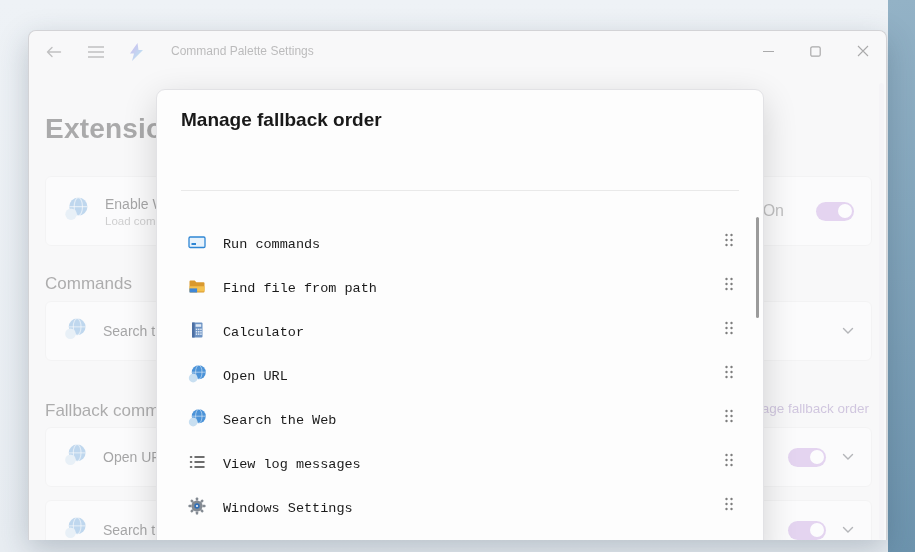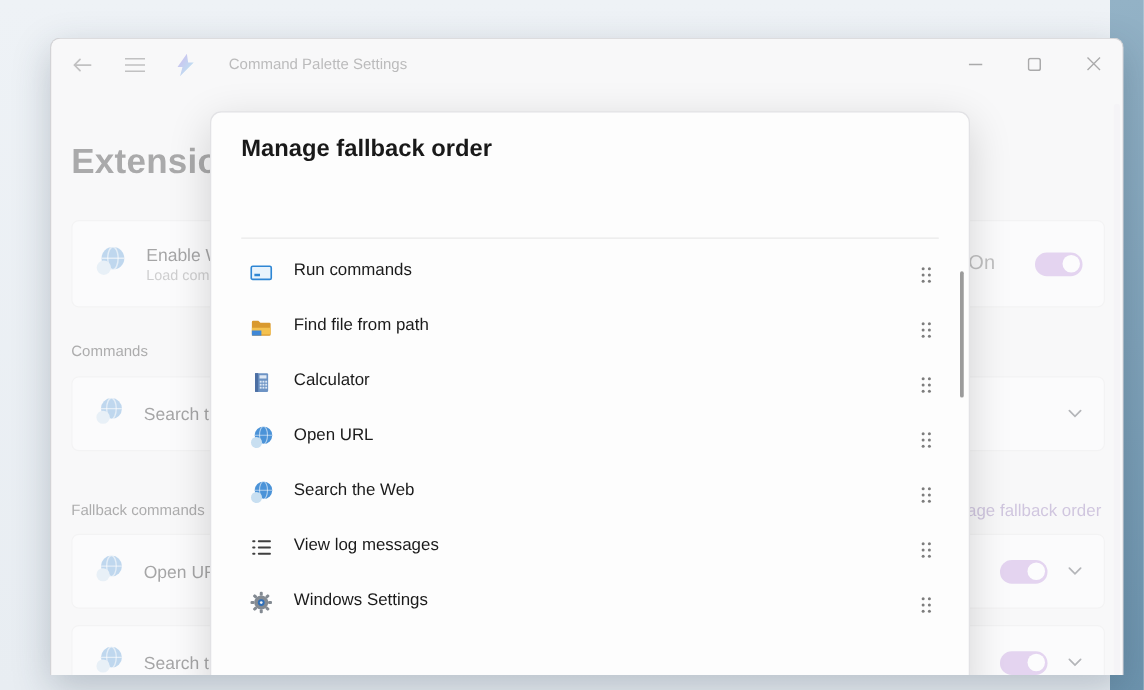--- a/index.html
+++ b/index.html
@@ -1,21 +1,21 @@
 <!DOCTYPE html>
 <html style="--toggle-accent: #c9a7e2; --link-purple: #9e88bd; --desktop-top: #93b2c6; --desktop-bottom: #6d94ae;"><head>
 <meta charset="utf-8">
 <style>
   * { margin:0; padding:0; box-sizing:border-box; }
   html,body { width:915px; height:552px; overflow:hidden;
     font-family:"Liberation Sans","DejaVu Sans",sans-serif;
     background:linear-gradient(180deg,#eef2f6,#e8edf2); }
   .desktop-strip { position:absolute; left:888px; top:0; width:27px; height:552px;
     background:linear-gradient(180deg,var(--desktop-top,#93b2c6),var(--desktop-bottom,#6d94ae)); }
-  .window { position:absolute; left:40px; top:30px; width:859px; height:510px;
+  .window { position:absolute; left:28px; top:30px; width:859px; height:510px;
     background:#f7f6f5; border:1px solid #d3d3d6; border-bottom:none;
     border-radius:8px 8px 0 0; box-shadow:0 10px 30px rgba(40,60,80,.25); overflow:hidden; }
   
   .titlebar { position:absolute; left:0; top:0; right:0; height:40px; }
   .tb-btn { position:absolute; top:8px; width:26px; height:26px; display:flex;
     align-items:center; justify-content:center; border-radius:4px; }
   .tb-back { left:12px; } .tb-menu { left:54px; } .tb-logo { left:94px; }
   .tb-title { position:absolute; left:142px; top:0; height:40px; line-height:41px;
     font-size:12px; color:#6f6f6f; }
   .winbtns { position:absolute; right:0; top:0; height:40px; display:flex; }
@@ -31,35 +31,35 @@
   .card .texts { margin-left:16px; }
   .card .ctitle { font-size:14px; color:#3f3f3f; }
   .card .csub { font-size:11.5px; color:#9a9a9a; margin-top:3px; }
   .spacer { flex:1; }
   .onlabel { font-size:16px; color:#7a7a7a; margin-right:32px; }
   .toggle { position:relative; width:38px; height:19px; border-radius:10px;
     background:var(--toggle-accent,#c9a7e2); flex:0 0 auto; }
   .toggle .knob { position:absolute; right:2.5px; top:2.5px; width:14px; height:14px;
     border-radius:50%; background:#fff; }
   .chev { margin-left:16px; display:flex; align-items:center; }
-  .sectlabel { position:absolute; left:16px; font-size:12px; color:#4f4f4f; }
+  .sectlabel { position:absolute; left:16px; font-size:17px; color:#4f4f4f; }
   .mlink { position:absolute; right:17px; font-size:13.5px; color:var(--link-purple,#9e88bd); }
   .pagebar { position:absolute; right:2px; top:12px; bottom:0; width:5px;
     background:#efeef2; border-radius:3px; }
   
   .smoke { position:absolute; inset:0; background:rgba(250,250,252,.55); z-index:5; }
   
   .dialog { position:absolute; left:127px; top:58px; width:608px; height:470px;
     background:#fdfdfd; border:1px solid #e2e2e5; border-radius:9px 9px 0 0;
     box-shadow:0 10px 34px rgba(0,0,0,.16); z-index:10; }
   .dtitle { position:absolute; left:24px; top:19px; font-size:19px; font-weight:700; color:#191919; }
   .ddesc { position:absolute; left:24px; top:62px; font-size:13.4px; color:#5d5d5d; }
   .ddivider { position:absolute; left:24px; right:24px; top:100px; height:1px; background:#e9e9e9; }
   .dlist { position:absolute; left:0; right:0; top:118px; bottom:0; }
-  .ditem { height:44px; display:flex; align-items:flex-start; padding:0 26px 0 30px; }
+  .ditem { height:44px; display:flex; align-items:flex-end; padding:0 26px 0 30px;font-family:Liberation Mono, monospace; }
   .dicon { width:20px; height:20px; flex:0 0 auto; display:flex; align-items:center; justify-content:center; }
   .dlabel { margin-left:16px; font-size:13.5px; color:#1b1b1b; }
   .dhandle { margin-left:auto; display:flex; align-items:center; padding:4px 2px; }
   .dscroll { position:absolute; right:4px; top:127px; width:3px; height:101px;
     background:#9b9b9b; border-radius:2px; }
 </style>
 </head>
 <body>
 
 <div class="desktop-strip"></div>

